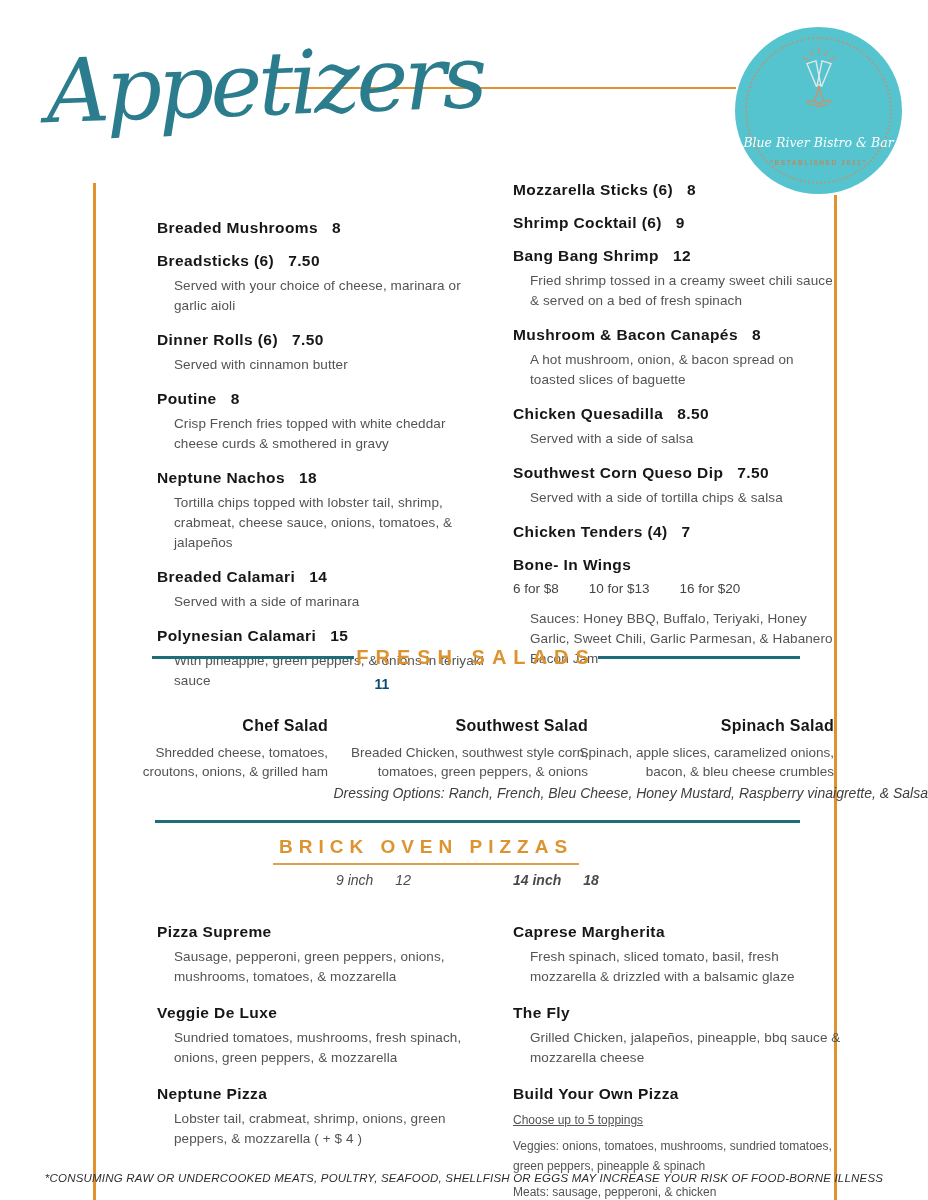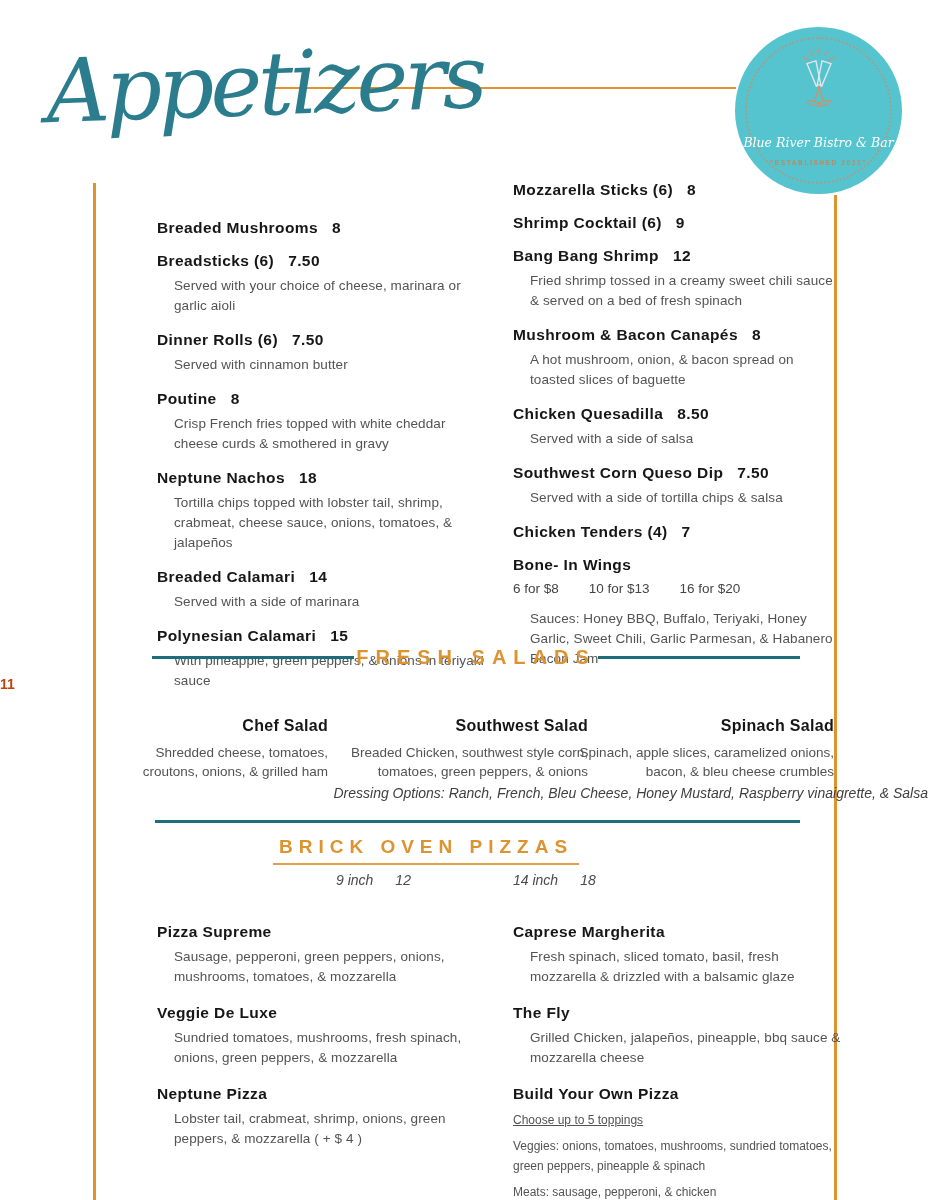--- a/index.html
+++ b/index.html
@@ -67,22 +67,22 @@
   
   .salad-header {
     position:absolute; left:152px; top:646px; width:648px;
     display:flex; align-items:center;
   }
   .salad-header .line { flex:1; height:3px; background:#1d6e7a; }
   .salad-title {
     font-size:20px; font-weight:700; color:#dd9330; letter-spacing:7px;
     white-space:nowrap; padding:0 2px;
   }
-  .salad-price { position:absolute; left:0; top:676px; width:764px; text-align:left;
-    font-size:14px; font-weight:600; color:#c2410c; }
+  .salad-price { position:absolute; left:0; top:676px; width:764px; text-align:center;
+    font-size:14px; font-weight:600; color:#0c4a6e; }
   .salad-col { position:absolute; top:717px; text-align:right; }
   .salad-col .s-name { font-size:16px; font-weight:700; color:#161616; letter-spacing:0.3px; }
   .salad-col .s-desc { margin-top:8px; font-size:13.5px; line-height:19px; color:#535353; }
   .salad-chef  { left:108px; width:220px; }
   .salad-sw    { left:338px; width:250px; }
   .salad-spin  { left:572px; width:262px; }
   .dressing {
     position:absolute; left:0; top:785px; width:928px; text-align:right;
     font-style:italic; font-size:14px; color:#3f3f3f;
   }
@@ -92,21 +92,21 @@
   .pizza-header {
     position:absolute; left:0; top:836px; width:852px; text-align:center;
   }
   .pizza-header span {
     display:inline-block; font-size:19px; font-weight:700; color:#dd9330;
     letter-spacing:6px; border-bottom:2px solid #e3a04c; padding:0 6px 5px 6px;
   }
   .sizes-row { position:absolute; left:0; top:872px; width:928px;
     font-style:italic; font-size:14px; color:#4a4a4a; }
   .size-a { position:absolute; left:336px; }
-  .size-b { position:absolute; left:513px; }
+  .size-b { position:absolute; left:513px;font-weight:bold; }
   .size-price { margin-left:22px; }
   .pz .mi { margin-bottom:16px; }
   .byo-line { font-size:12px; line-height:20px; color:#535353; margin-top:6px; }
   .byo-line.first { margin-top:7px; }
 
   
   .footer {
     position:absolute; left:0; top:1172px; width:928px; text-align:center;
     font-style:italic; font-size:11.5px; letter-spacing:0.2px; color:#2e2e2e;
   }
@@ -268,14 +268,15 @@
       <div class="desc">Grilled Chicken, jalapeños, pineapple, bbq sauce &amp; mozzarella cheese</div>
     </div>
     <div class="mi">
       <div class="mi-head"><span class="nm">Build Your Own Pizza</span></div>
       <div class="byo-line first underline">Choose up to 5 toppings</div>
       <div class="byo-line">Veggies:  onions, tomatoes, mushrooms, sundried tomatoes, green peppers, pineapple  &amp;  spinach</div>
       <div class="byo-line">Meats:  sausage, pepperoni,  &amp;  chicken</div>
     </div>
   </div>
 
+  <div class="footer">*CONSUMING RAW OR UNDERCOOKED MEATS, POULTRY, SEAFOOD, SHELLFISH OR EGGS MAY INCREASE YOUR RISK OF FOOD-BORNE ILLNESS</div>
 
 </div>
 
 </body></html>

